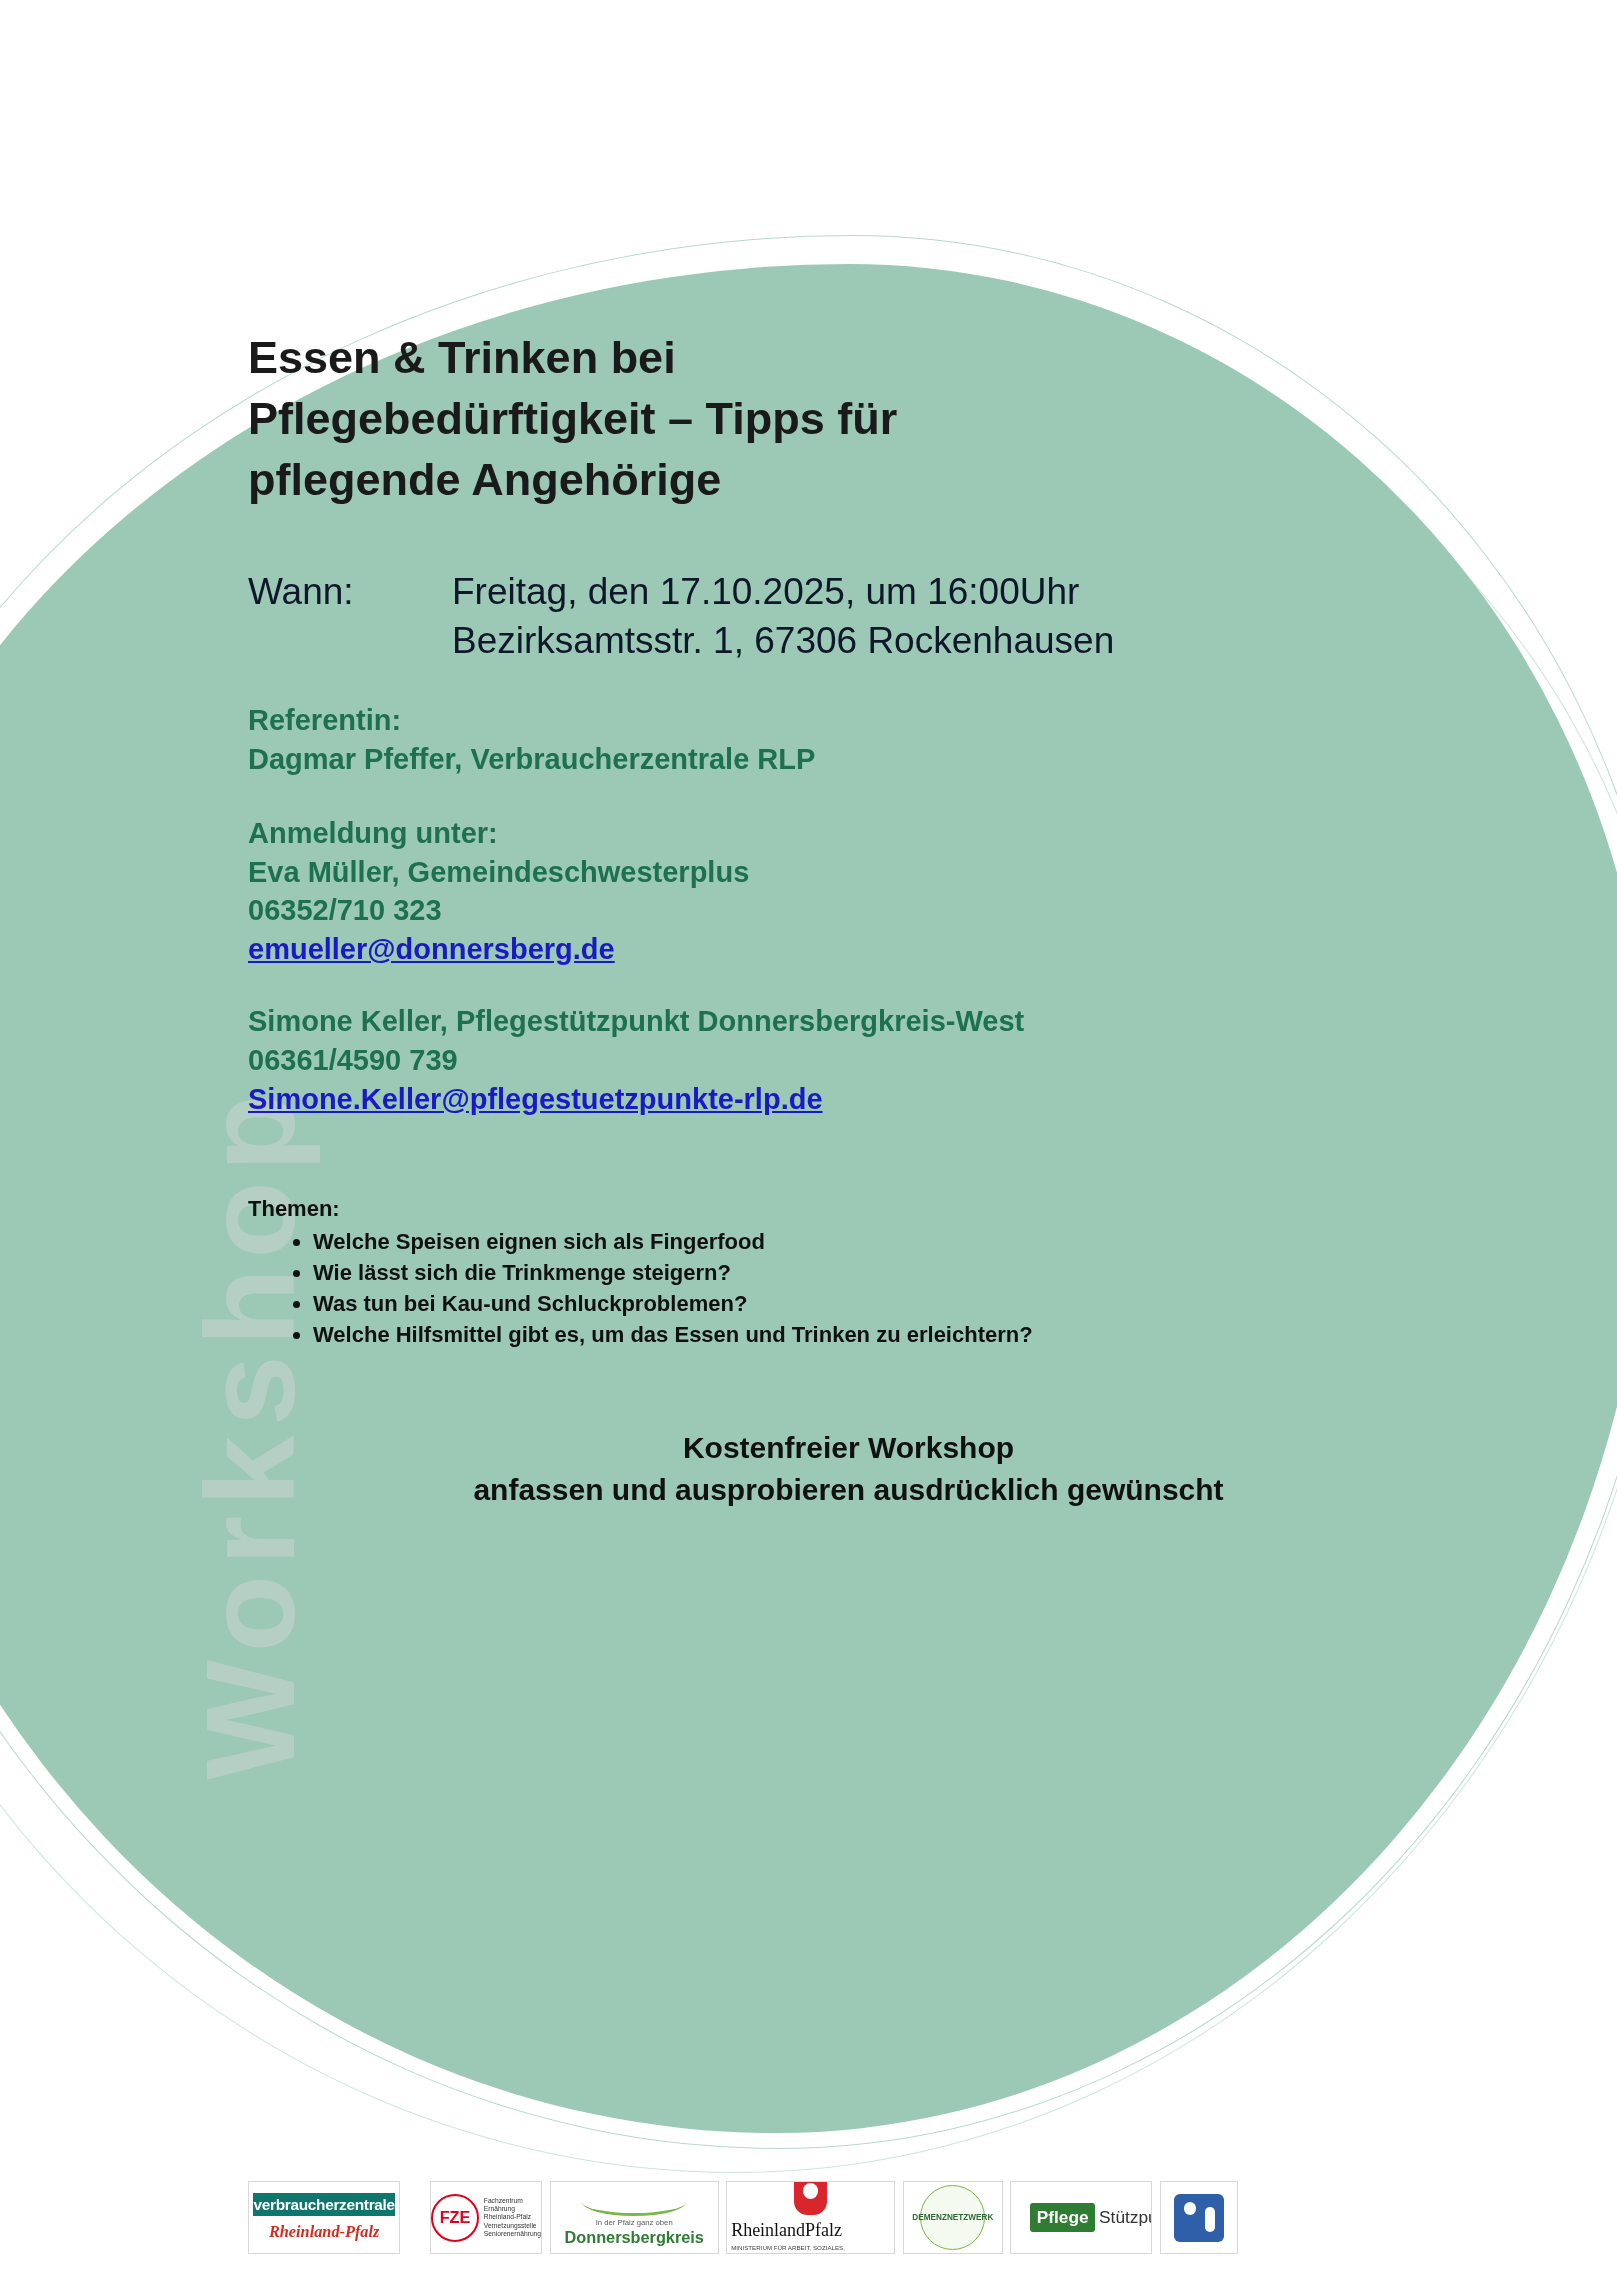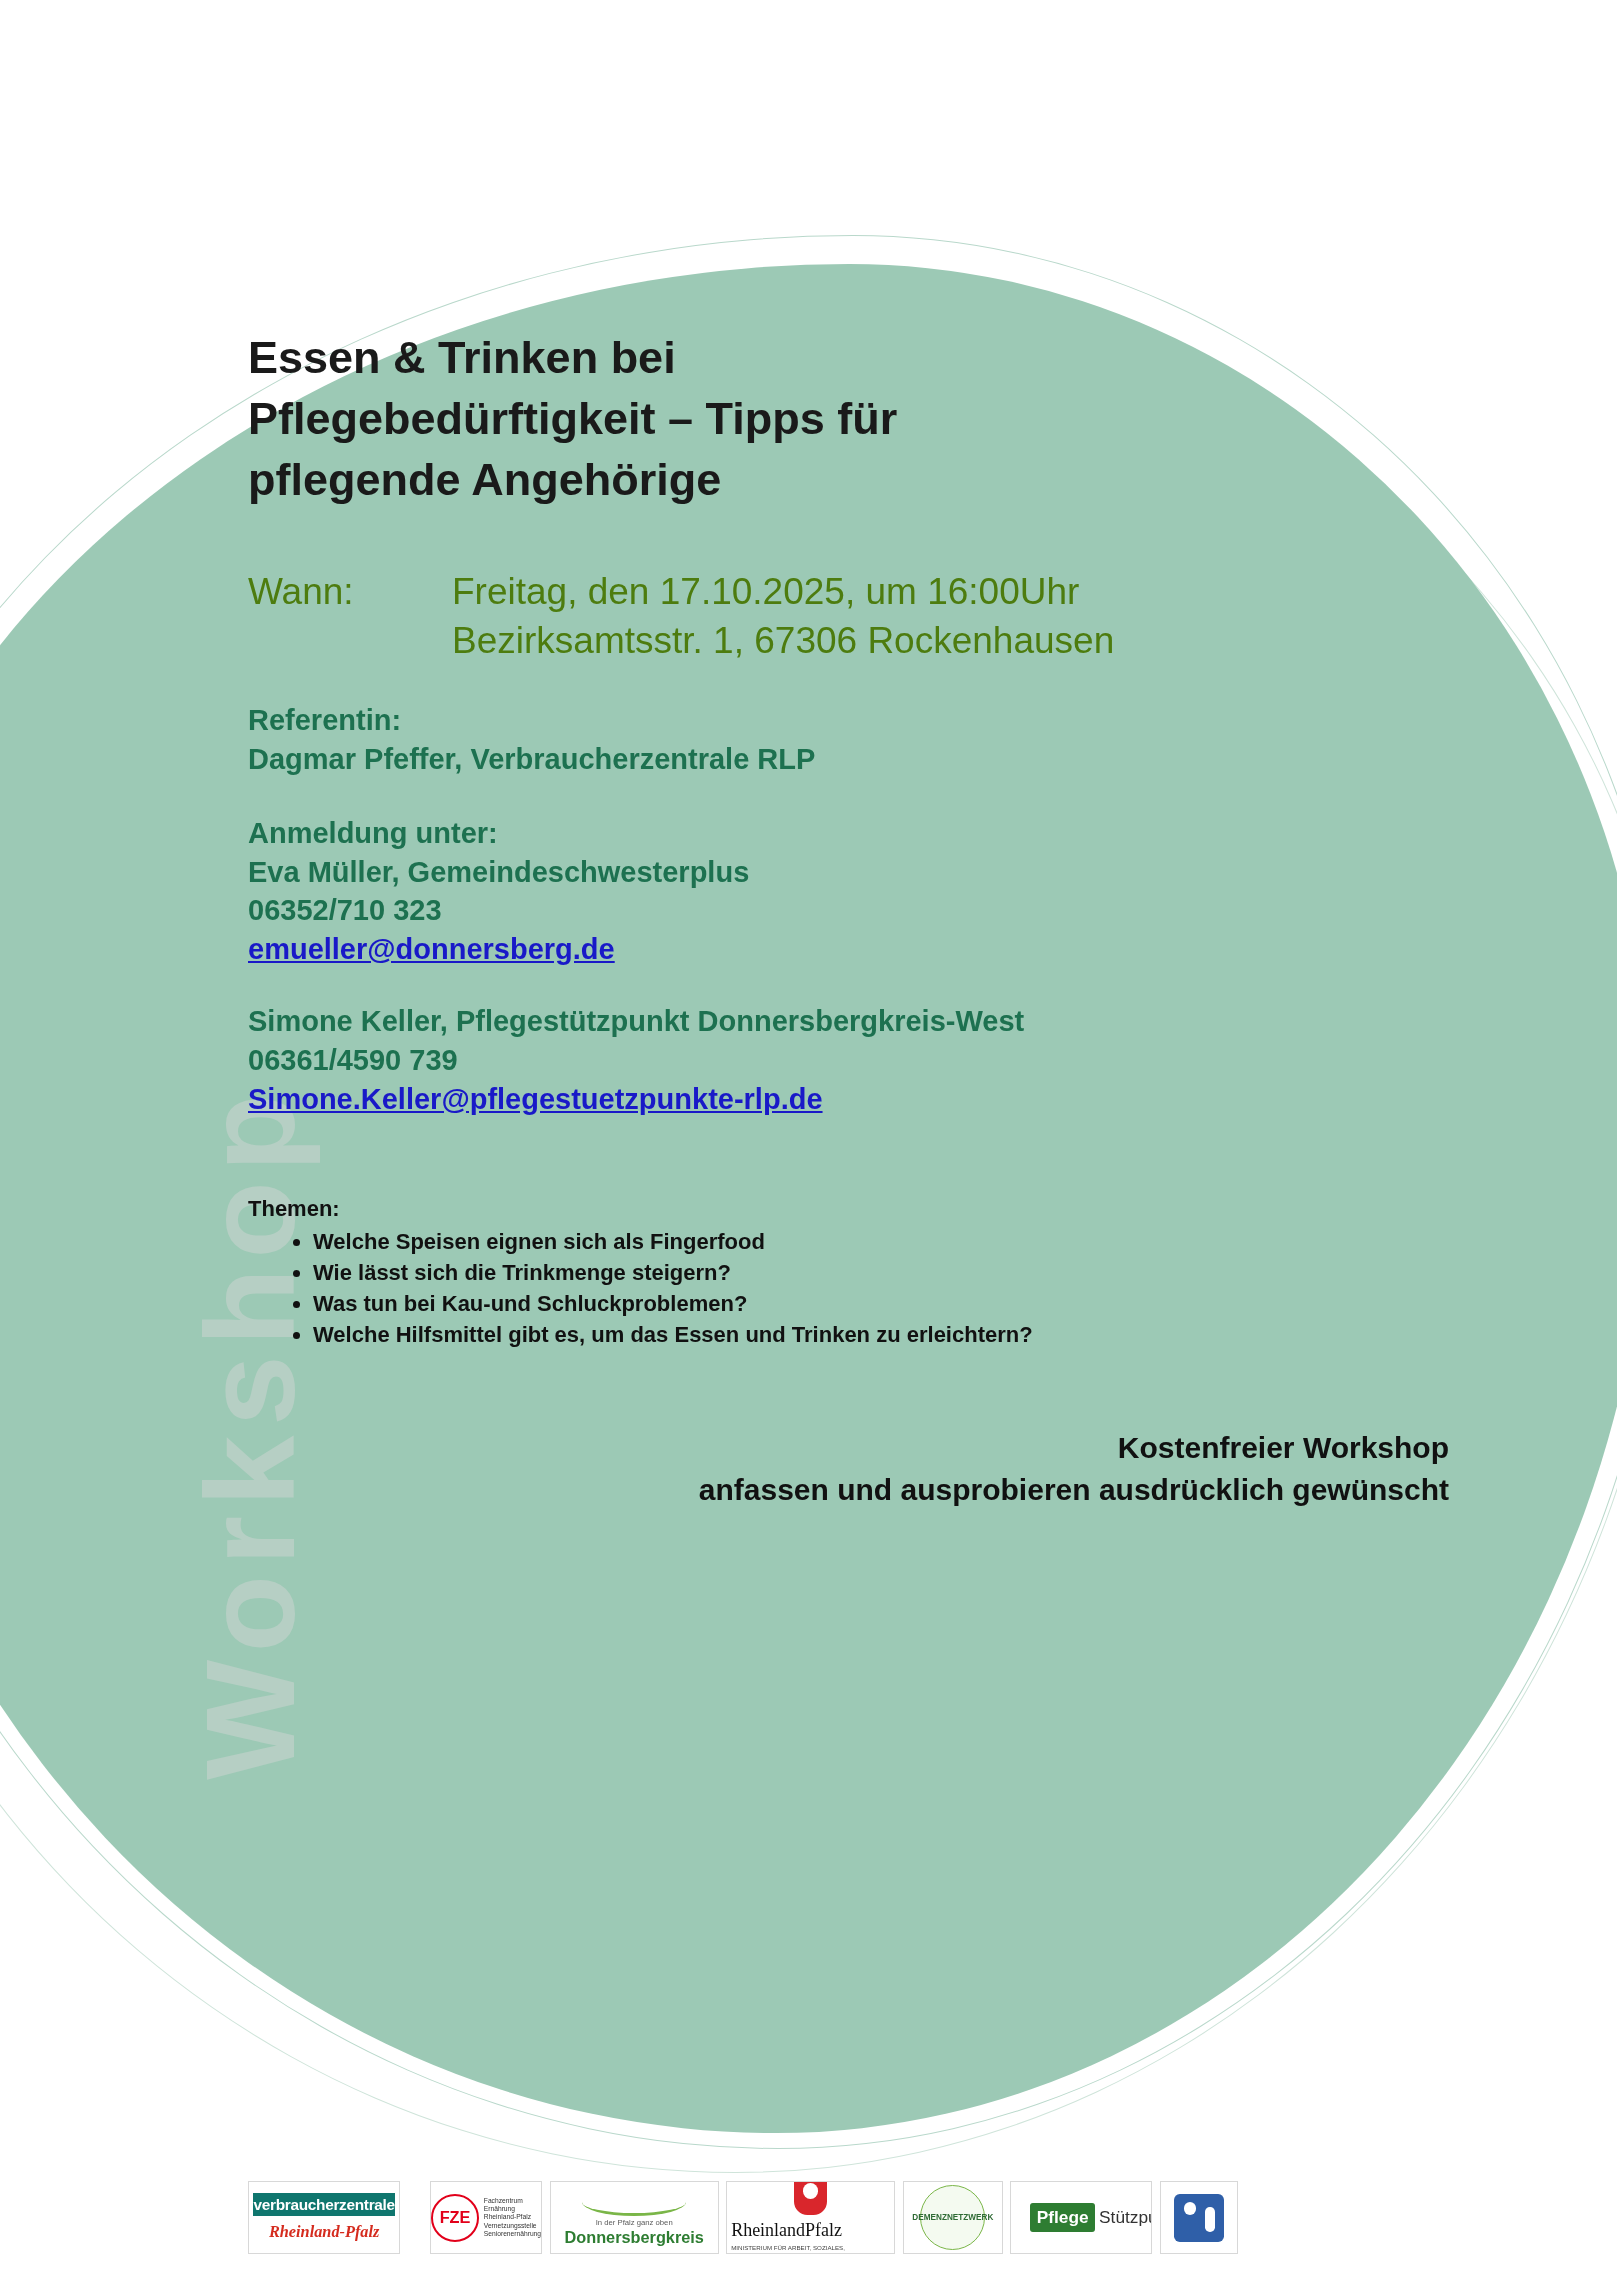--- a/index.html
+++ b/index.html
@@ -83,21 +83,21 @@
     font-size: 45px;
     font-weight: bold;
     color: #1a1a1a;
     line-height: 1.36;
     margin: 0 0 0 0;
     max-width: 769px;
   }
   .when-block {
     margin-top: 56px;
     font-size: 37px;
-    color: #4d7c0f;
+    color: #0f172a;
     line-height: 1.33;
   }
   .when-row {
     display: flex;
   }
   .when-label {
     width: 204px;
     flex: 0 0 204px;
   }
   .when-value {
@@ -133,21 +133,21 @@
     margin: 3.8px 0 0 0;
     padding-left: 65px;
   }
   .themen li {
     margin: 0 0 1.9px 0;
     line-height: 1.33;
   }
 
   .footer-note {
     margin-top: 77px;
-    text-align: right;
+    text-align: center;
     font-size: 30px;
     font-weight: bold;
     color: #111111;
     line-height: 1.4;
     padding-right: 38px;
   }
 
   
   .logos {
     position: absolute;

